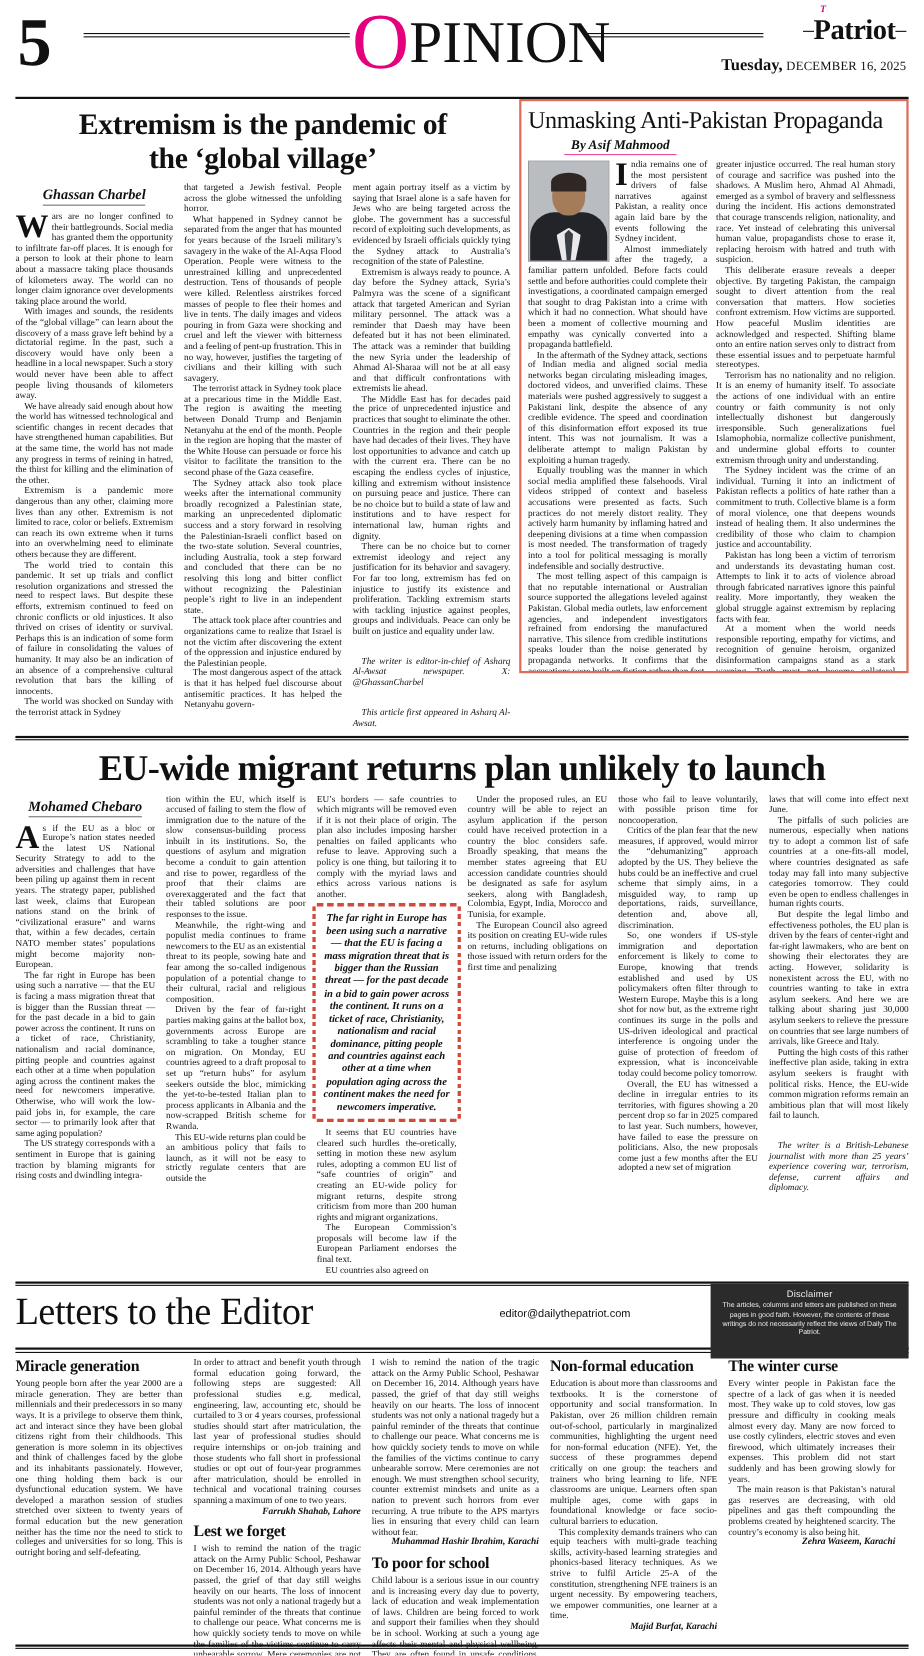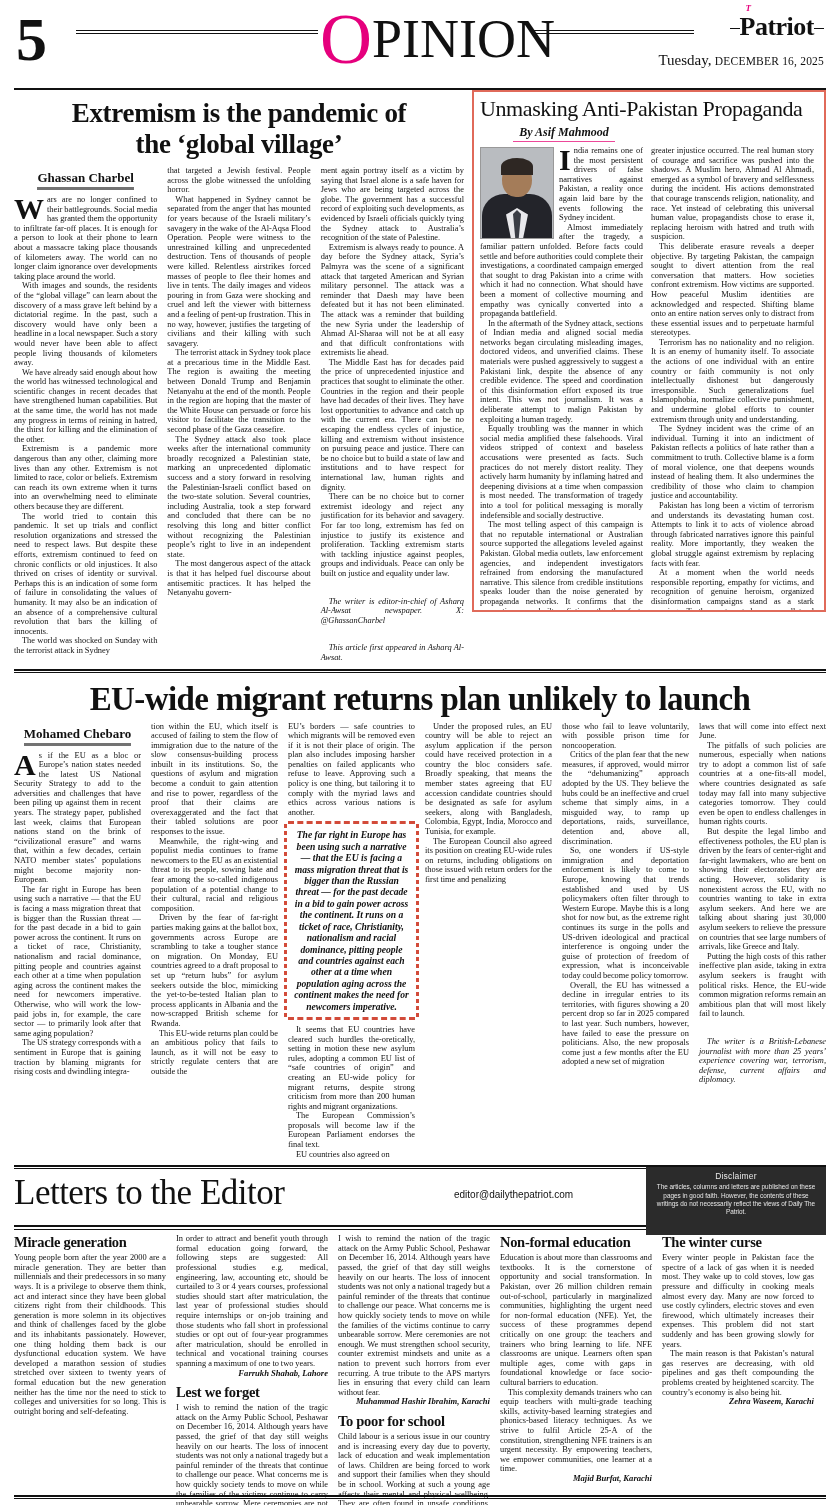--- a/index.html
+++ b/index.html
@@ -45,39 +45,39 @@
     font-family:"Liberation Serif", serif; position:relative; display:inline-block;
   }
   .brand .tick {
     position:absolute; left:6px; top:-9px; font-size:9px; color:#e5007d; font-style:italic;
   }
   .brand-dash { display:inline-block; width:10px; border-top:1px solid #111; vertical-align:6px; }
   .dateline {
     margin-top:10px; font-size:13.5px; font-family:"Liberation Serif", serif;
     white-space:nowrap;
   }
-  .dateline .day { font-size:15px; }
+  .dateline .day { font-size:15px;font-weight:bold; }
   .dateline .dt { font-size:11.5px; letter-spacing:0.2px; }
   .masthead-rule {
     position:absolute; left:0; right:0; top:76px;
     border-top:2px solid #111;
   }
 
   
   .hl-1 {
     text-align:center; font-weight:700; font-size:27px; line-height:31px;
     letter-spacing:-0.3px; margin:8px 0 6px 0;
   }
   .hl-2 {
     text-align:center; font-weight:700; font-size:33px; line-height:38px;
     letter-spacing:-0.6px; margin:7px 0 4px 0;
   }
   .byline {
-    text-align:center; font-weight:700; font-size:13px;
-    border-bottom:3px solid #737373; display:inline-block; padding-bottom:1px;
+    text-align:center; font-style:italic; font-weight:700; font-size:13px;
+    border-bottom:1px solid #737373; display:inline-block; padding-bottom:1px;
   }
   .byline-wrap { text-align:center; margin:2px 0 5px 0; }
 
   .col-text {
     font-size:8.4px; line-height:9.6px; text-align:justify;
     -webkit-hyphens:auto; hyphens:auto; word-spacing:-0.2px;
   }
   .col-text p { margin:0; text-indent:8px; }
   .col-text p.first { text-indent:0; }
   .col-text p.note { font-style:italic; text-indent:8px; margin-top:18px; }
@@ -230,20 +230,21 @@
             <p>The world tried to contain this pandemic. It set up trials and conflict resolution organizations and stressed the need to respect laws. But despite these efforts, extremism continued to feed on chronic conflicts or old injustices. It also thrived on crises of identity or survival. Perhaps this is an indication of some form of failure in consolidating the values of humanity. It may also be an indication of an absence of a comprehensive cultural revolution that bars the killing of innocents.</p>
             <p>The world was shocked on Sunday with the terrorist attack in Sydney</p>
           </div>
         </div>
         <div>
           <div class="col-text">
             <p class="first">that targeted a Jewish festival. People across the globe witnessed the unfolding horror.</p>
             <p>What happened in Sydney cannot be separated from the anger that has mounted for years because of the Israeli military’s savagery in the wake of the Al-Aqsa Flood Operation. People were witness to the unrestrained killing and unprecedented destruction. Tens of thousands of people were killed. Relentless airstrikes forced masses of people to flee their homes and live in tents. The daily images and videos pouring in from Gaza were shocking and cruel and left the viewer with bitterness and a feeling of pent-up frustration. This in no way, however, justifies the targeting of civilians and their killing with such savagery.</p>
             <p>The terrorist attack in Sydney took place at a precarious time in the Middle East. The region is awaiting the meeting between Donald Trump and Benjamin Netanyahu at the end of the month. People in the region are hoping that the master of the White House can persuade or force his visitor to facilitate the transition to the second phase of the Gaza ceasefire.</p>
             <p>The Sydney attack also took place weeks after the international community broadly recognized a Palestinian state, marking an unprecedented diplomatic success and a story forward in resolving the Palestinian-Israeli conflict based on the two-state solution. Several countries, including Australia, took a step forward and concluded that there can be no resolving this long and bitter conflict without recognizing the Palestinian people’s right to live in an independent state.</p>
+            <p>The attack took place after countries and organizations came to realize that Israel is not the victim after discovering the extent of the oppression and injustice endured by the Palestinian people.</p>
             <p>The most dangerous aspect of the attack is that it has helped fuel discourse about antisemitic practices. It has helped the Netanyahu govern-</p>
           </div>
         </div>
         <div>
           <div class="col-text">
             <p class="first">ment again portray itself as a victim by saying that Israel alone is a safe haven for Jews who are being targeted across the globe. The government has a successful record of exploiting such developments, as evidenced by Israeli officials quickly tying the Sydney attack to Australia’s recognition of the state of Palestine.</p>
             <p>Extremism is always ready to pounce. A day before the Sydney attack, Syria’s Palmyra was the scene of a significant attack that targeted American and Syrian military personnel. The attack was a reminder that Daesh may have been defeated but it has not been eliminated. The attack was a reminder that building the new Syria under the leadership of Ahmad Al-Sharaa will not be at all easy and that difficult confrontations with extremists lie ahead.</p>
             <p>The Middle East has for decades paid the price of unprecedented injustice and practices that sought to eliminate the other. Countries in the region and their people have had decades of their lives. They have lost opportunities to advance and catch up with the current era. There can be no escaping the endless cycles of injustice, killing and extremism without insistence on pursuing peace and justice. There can be no choice but to build a state of law and institutions and to have respect for international law, human rights and dignity.</p>
             <p>There can be no choice but to corner extremist ideology and reject any justification for its behavior and savagery. For far too long, extremism has fed on injustice to justify its existence and proliferation. Tackling extremism starts with tackling injustice against peoples, groups and individuals. Peace can only be built on justice and equality under law.</p>
             <p class="note">The writer is editor-in-chief of Asharq Al-Awsat newspaper. X: @GhassanCharbel</p>

